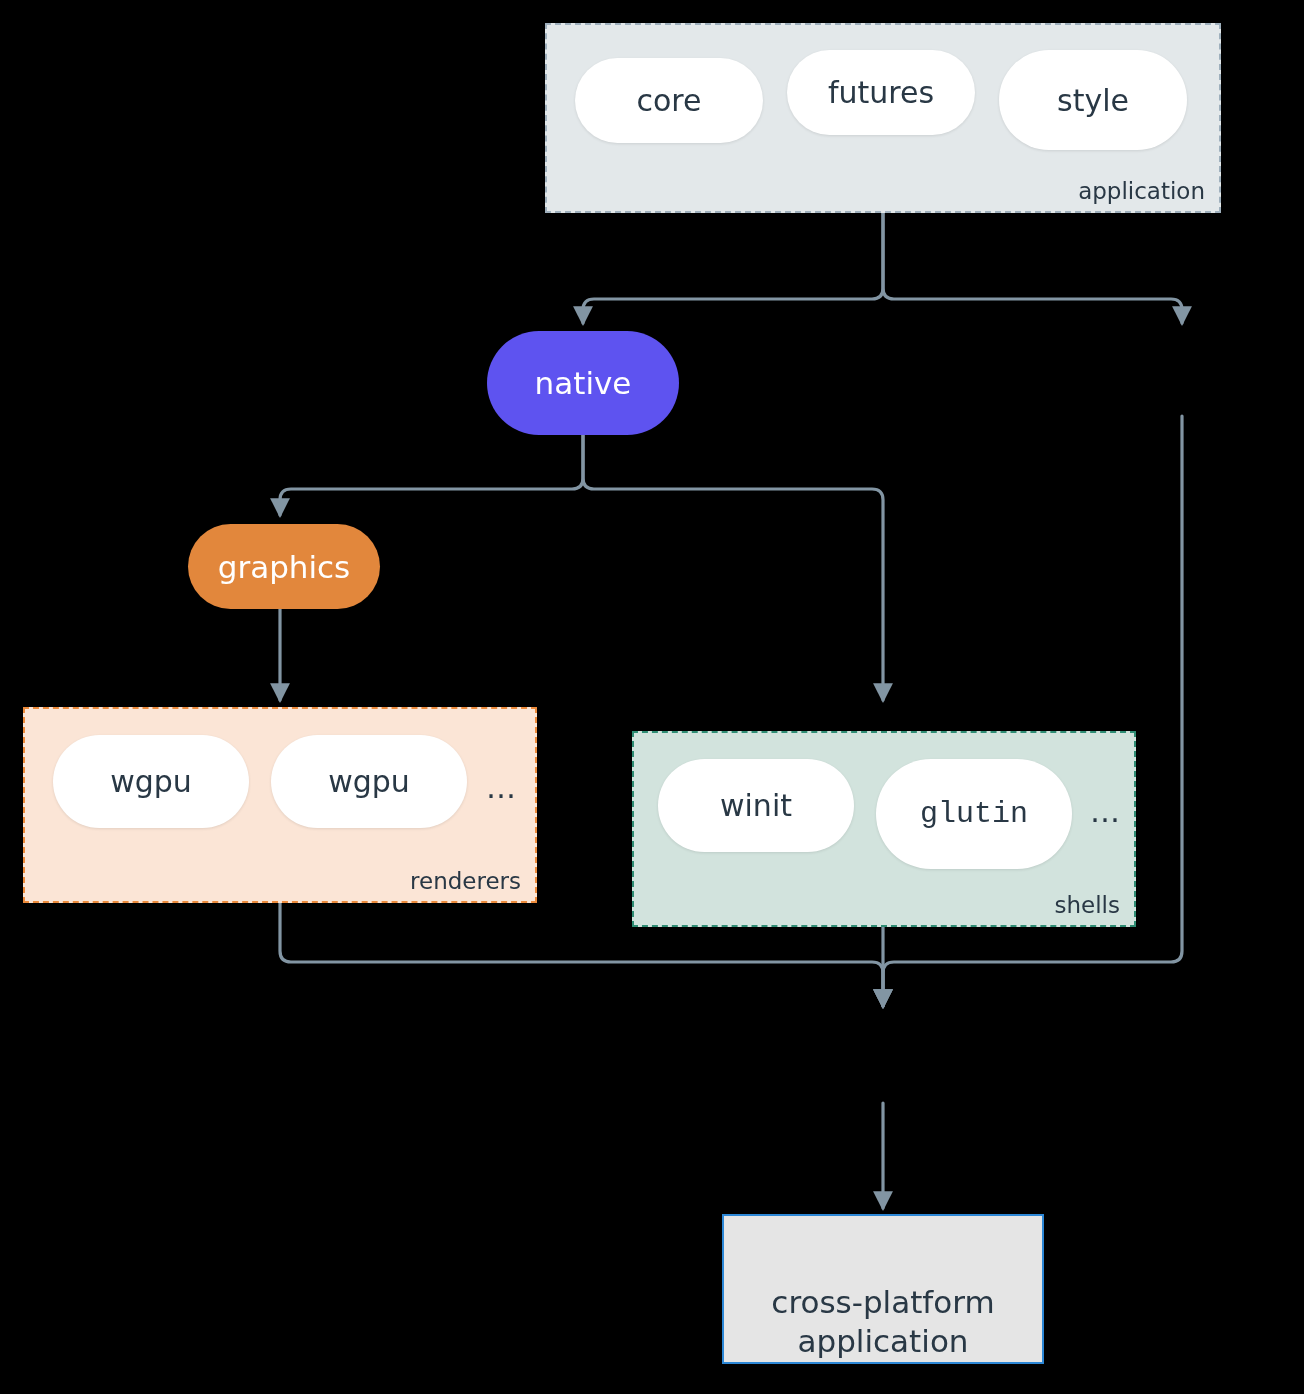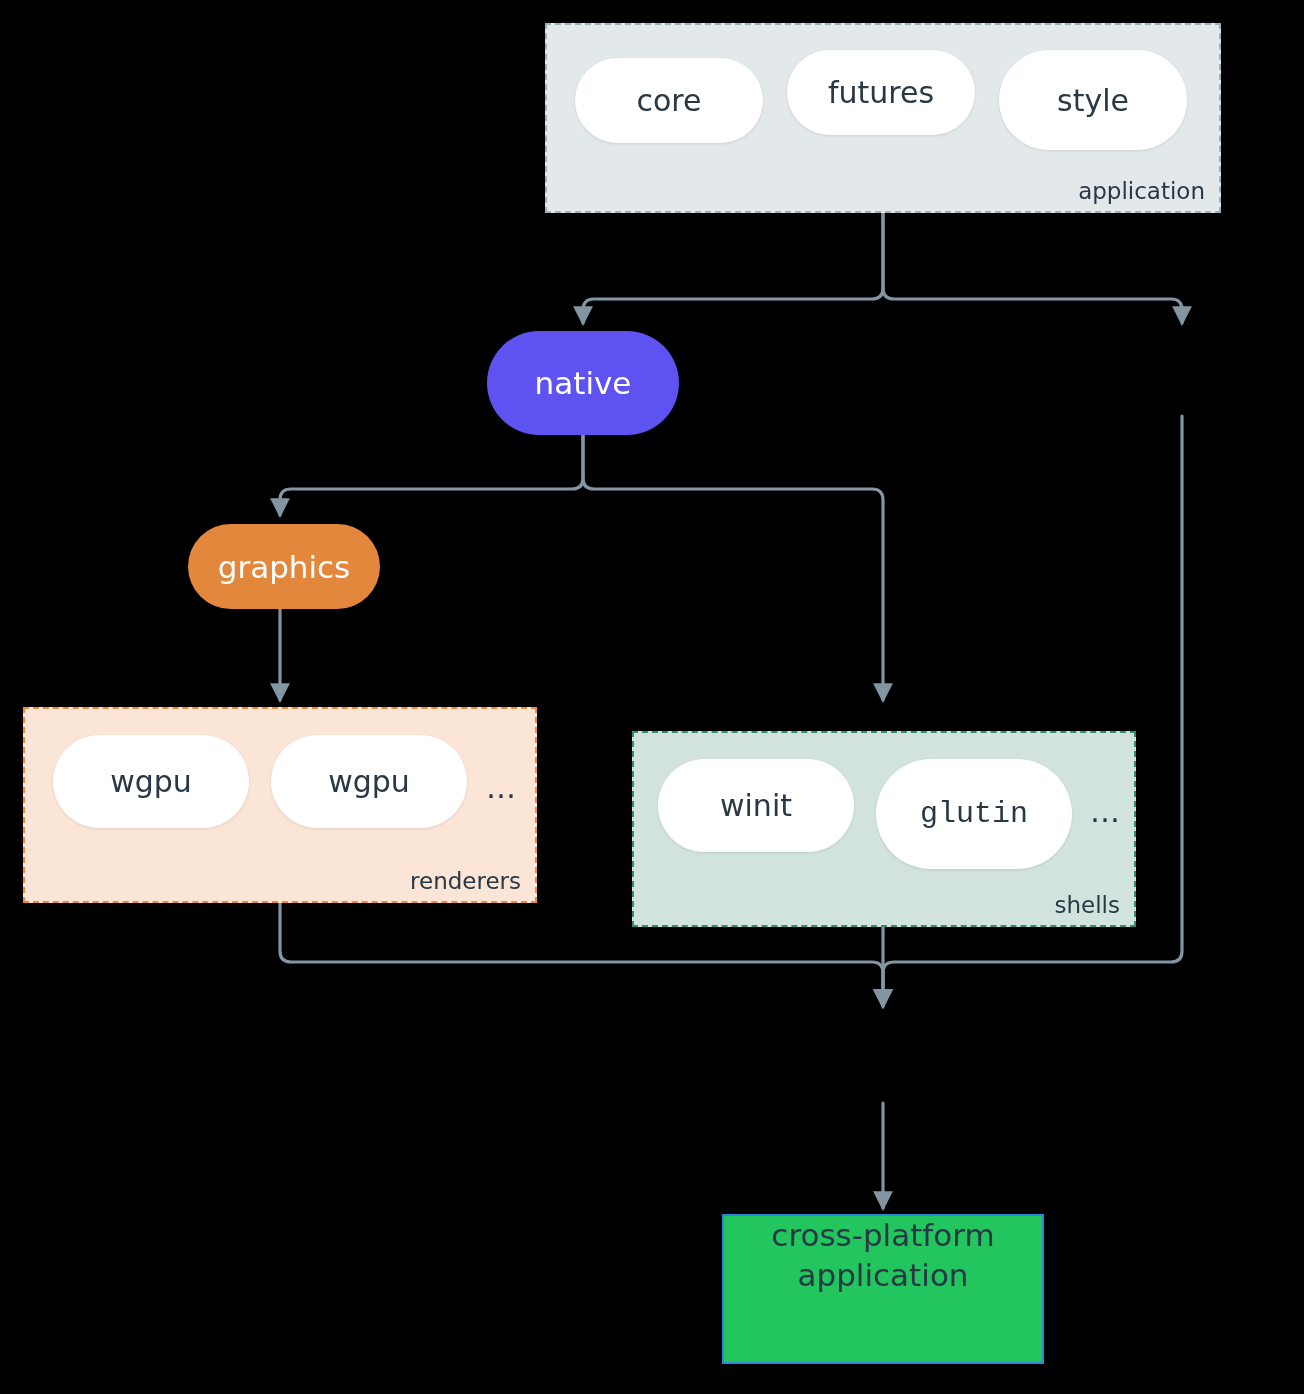--- a/index.html
+++ b/index.html
@@ -107,27 +107,27 @@
   .node.orange { background: #e2873c; }
   .node.blue   { background: #2c87d6; }
 
   
   #node-application {
     position: absolute;
     left: 722px;
     top: 1214px;
     width: 322px;
     height: 150px;
-    background: #22c55e;
+    background: #e5e5e5;
     border: 2px solid #2c87d6;
     box-sizing: border-box;
     display: flex;
     flex-direction: column;
     align-items: center;
-    justify-content: flex-start;
+    justify-content: flex-end;
     font-size: 31px;
     color: #293845;
     line-height: 1.28;
     text-align: center;
   }
 
   
   .ellipsis {
     position: absolute;
     font-size: 30px;

